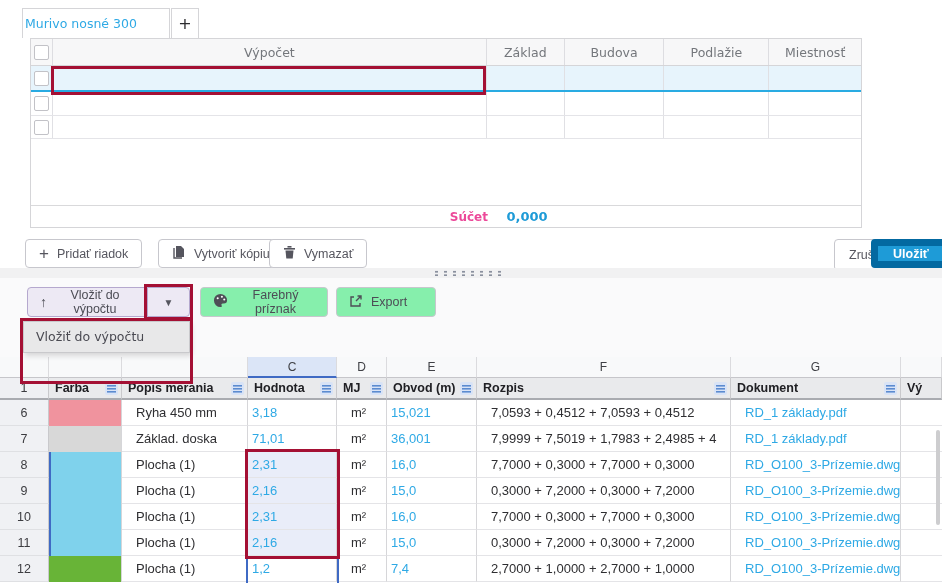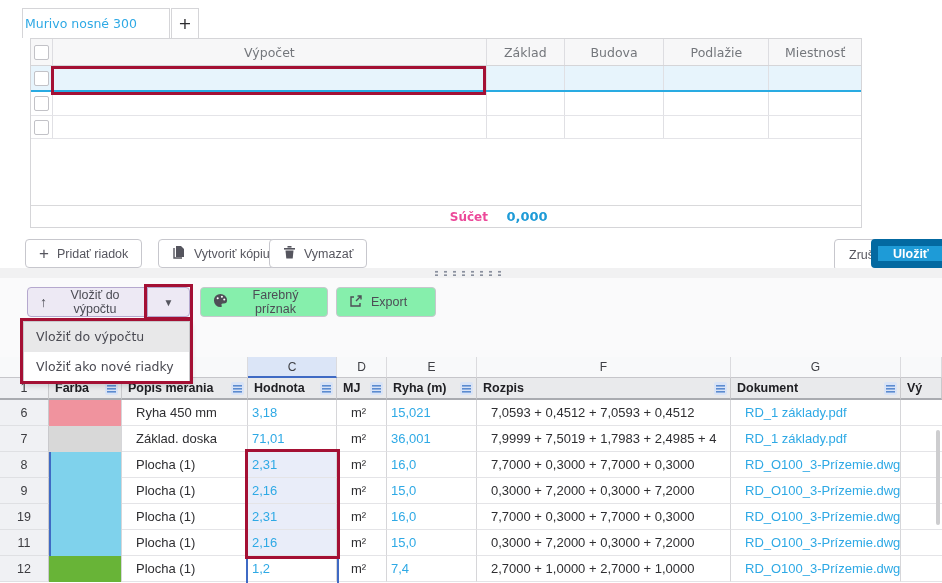--- a/index.html
+++ b/index.html
@@ -200,21 +200,20 @@
   <button class="tbtn" id="btn-export">
     <span><svg width="14" height="14" viewBox="0 0 14 14">
           <path d="M5 3H2v9h9V9" fill="none" stroke="#4E4E56" stroke-width="1.4"></path>
           <path d="M7 7L12 2M8.5 2H12v3.5" fill="none" stroke="#4E4E56" stroke-width="1.4"></path>
         </svg></span>
     <span>Export</span>
   </button>
 
   <div class="menu">
     <div class="menu-item hover">Vložiť do výpočtu</div>
-    <div class="menu-item">Vložiť ako nové riadky</div>
   </div>
 
   <div class="anno" id="anno-caret"></div>
   <div class="anno" id="anno-menu"></div>
 
   <div class="sheet">
     <div id="sheet-grid">
         <div class="cell lt"></div>
         <div class="cell lt"></div>
         <div class="cell lt"></div>
@@ -259,21 +258,21 @@
           <span>MJ</span>
           <span class="ficon">
             <svg width="11" height="11" viewBox="0 0 11 11">
               <rect x="1" y="2" width="9" height="1.6" fill="#5B8BD0"></rect>
               <rect x="1" y="5" width="9" height="1.6" fill="#5B8BD0"></rect>
               <rect x="1" y="8" width="9" height="1.6" fill="#5B8BD0"></rect>
             </svg>
           </span>
         </div>
         <div class="cell hd">
-          <span>Ryha (m)</span>
+          <span>Obvod (m)</span>
           <span class="ficon">
             <svg width="11" height="11" viewBox="0 0 11 11">
               <rect x="1" y="2" width="9" height="1.6" fill="#5B8BD0"></rect>
               <rect x="1" y="5" width="9" height="1.6" fill="#5B8BD0"></rect>
               <rect x="1" y="8" width="9" height="1.6" fill="#5B8BD0"></rect>
             </svg>
           </span>
         </div>
         <div class="cell hd">
           <span>Rozpis</span>
@@ -327,21 +326,21 @@
         <div class="cell c-h"></div>
         <div class="cell rnum">9</div>
         <div class="cell sw" style="background: rgb(127, 210, 236);"></div>
         <div class="cell dc">Plocha (1)</div>
         <div class="cell dc blue-val sel-bg">2,16</div>
         <div class="cell dc">m²</div>
         <div class="cell dc blue-val">15,0</div>
         <div class="cell dc">0,3000 + 7,2000 + 0,3000 + 7,2000</div>
         <div class="cell dc link">RD_O100_3-Prízemie.dwg</div>
         <div class="cell c-h"></div>
-        <div class="cell rnum">19</div>
+        <div class="cell rnum">10</div>
         <div class="cell sw" style="background: rgb(127, 210, 236);"></div>
         <div class="cell dc">Plocha (1)</div>
         <div class="cell dc blue-val sel-bg">2,31</div>
         <div class="cell dc">m²</div>
         <div class="cell dc blue-val">16,0</div>
         <div class="cell dc">7,7000 + 0,3000 + 7,7000 + 0,3000</div>
         <div class="cell dc link">RD_O100_3-Prízemie.dwg</div>
         <div class="cell c-h"></div>
         <div class="cell rnum">11</div>
         <div class="cell sw" style="background: rgb(127, 210, 236);"></div>

